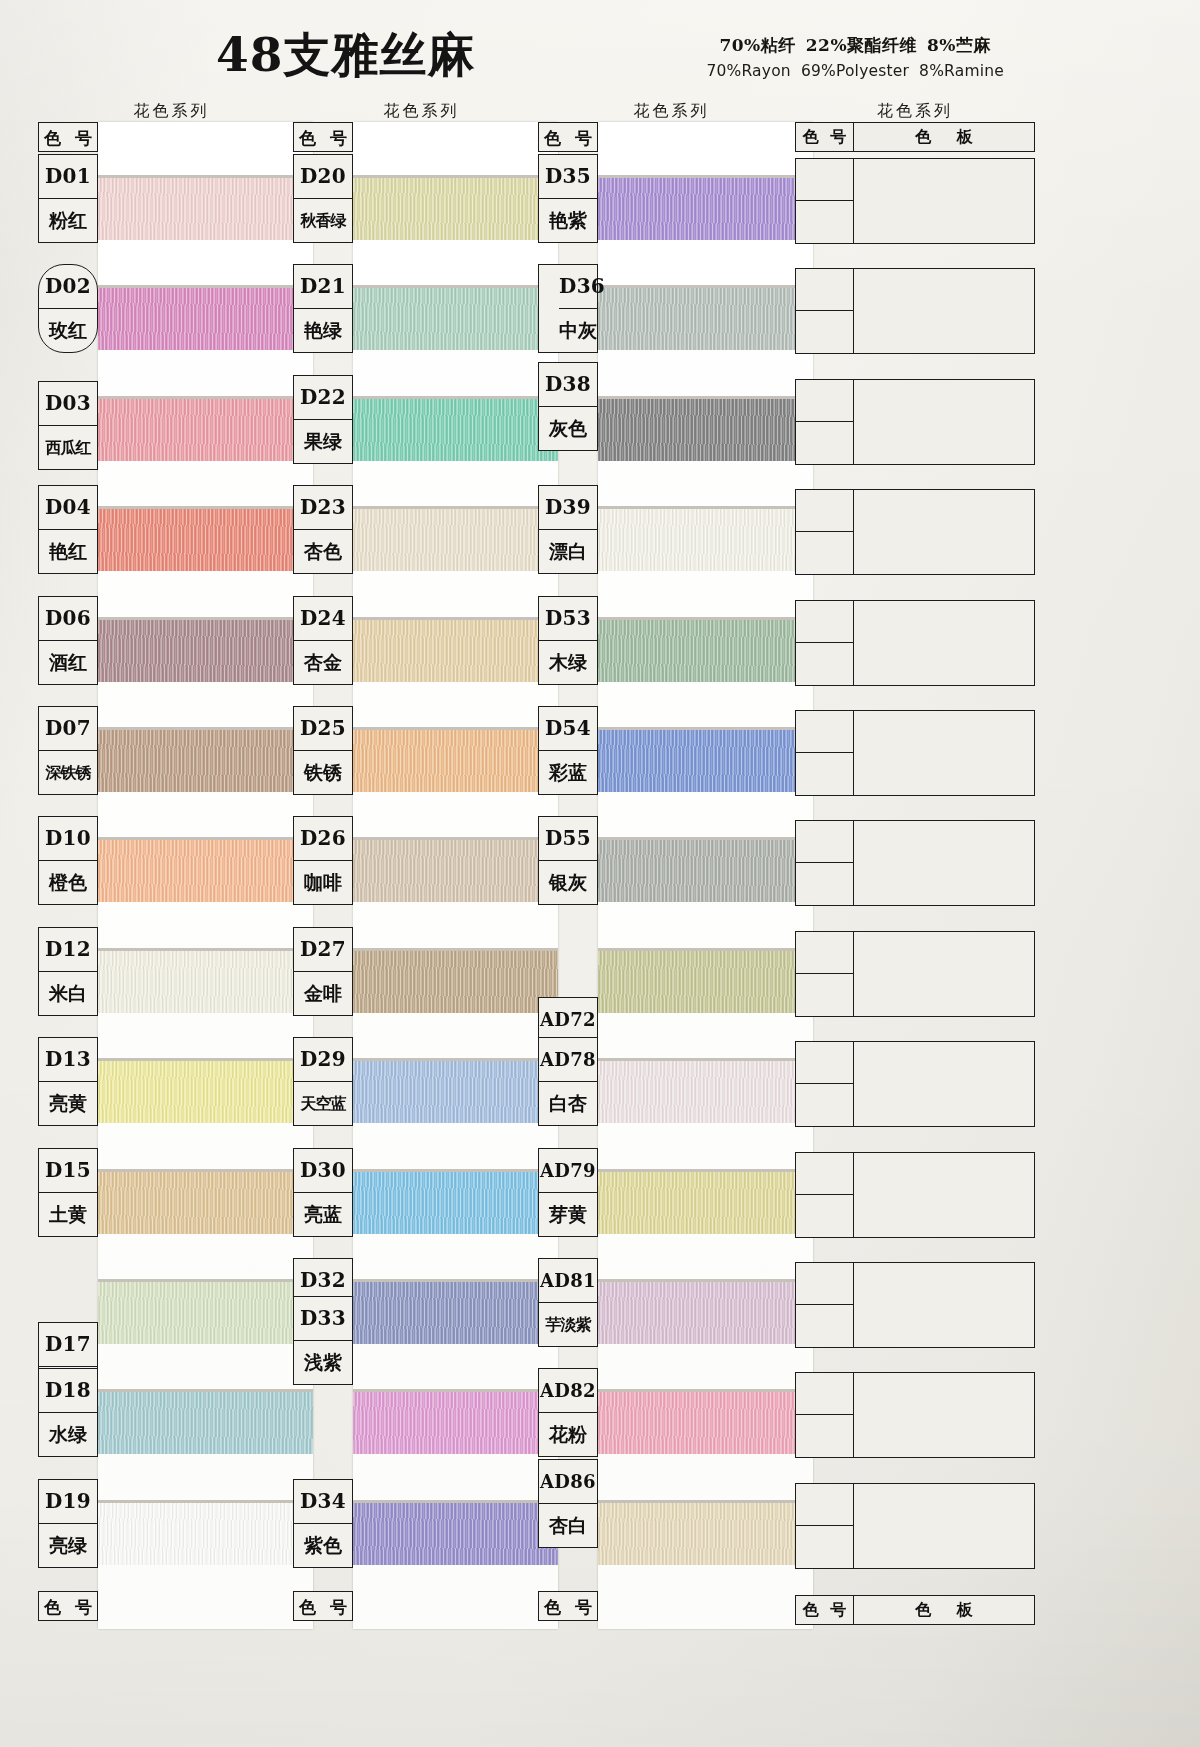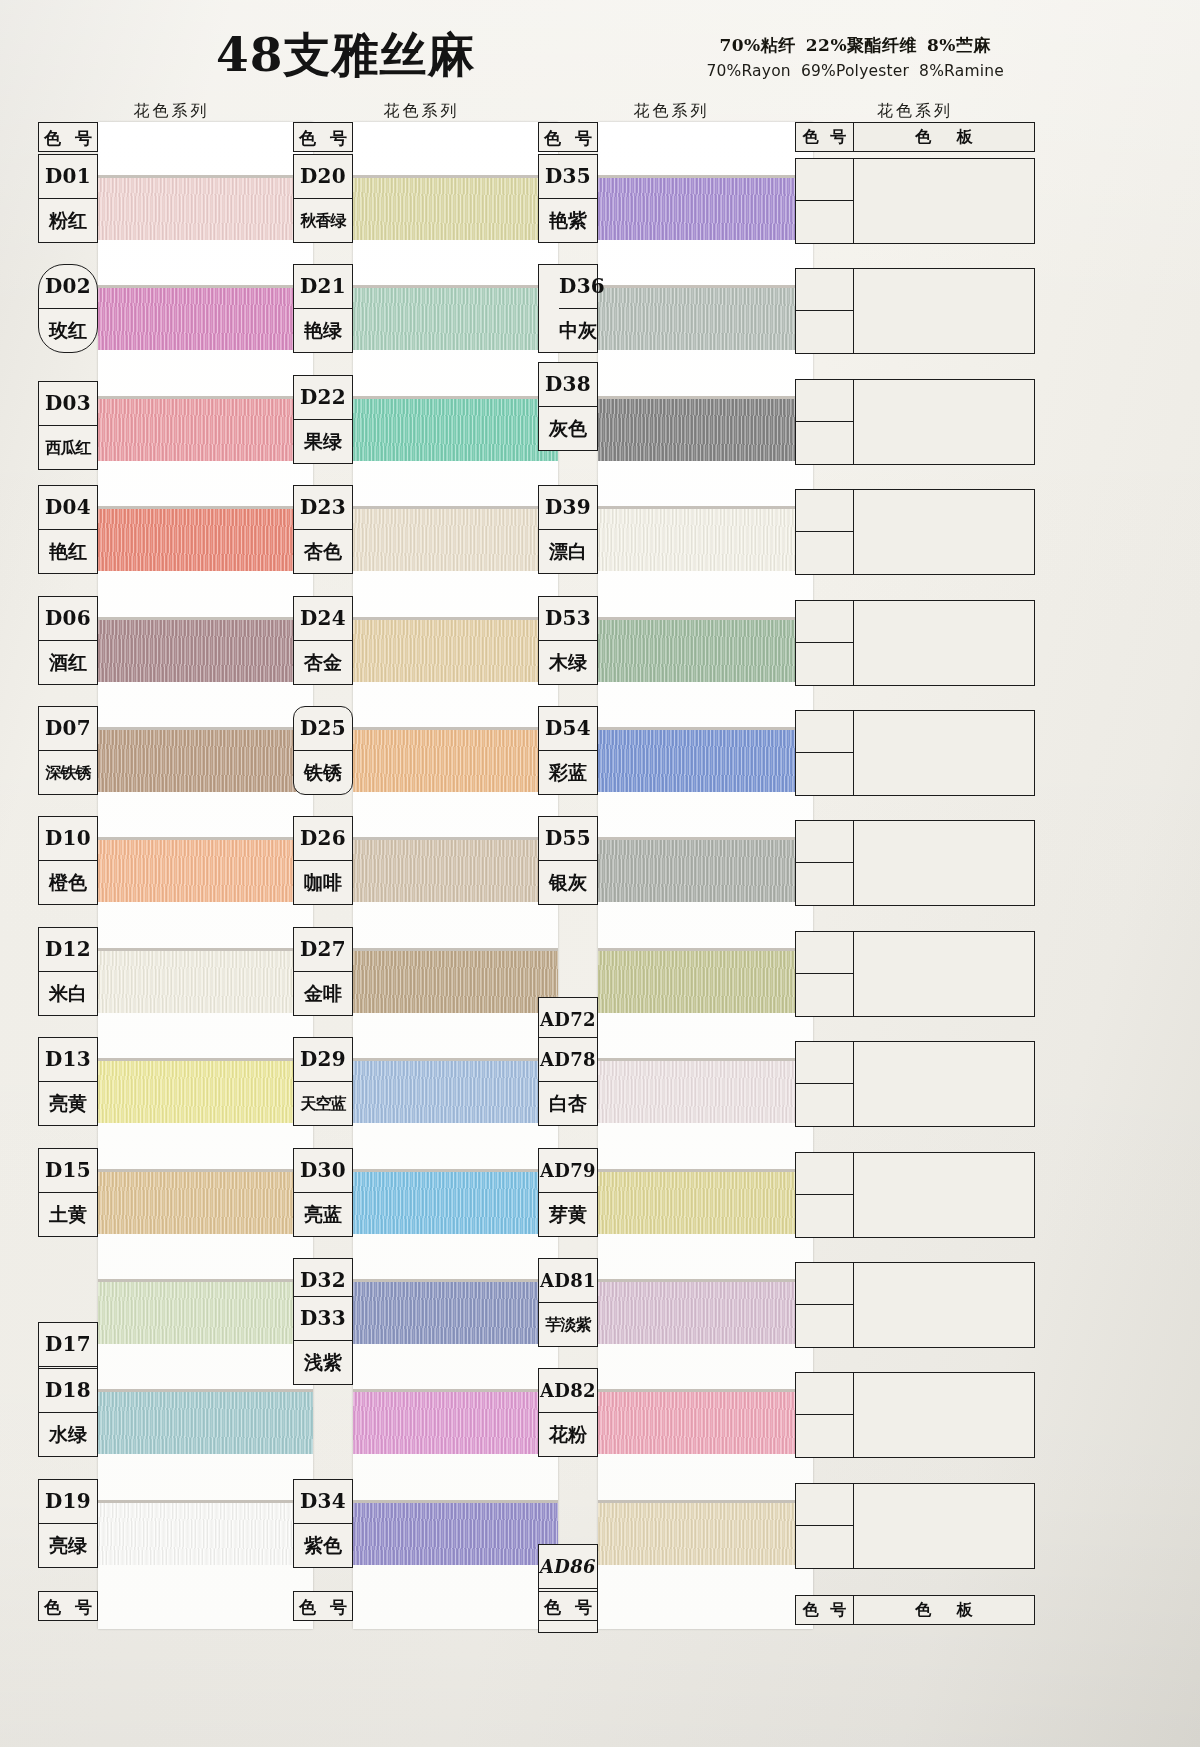--- a/index.html
+++ b/index.html
@@ -302,21 +302,21 @@
             <div class="lbl-cell name">果绿</div>
           </div>
           <div class="lbl-group" style="top: 363.2px;">
             <div class="lbl-cell code">D23</div>
             <div class="lbl-cell name">杏色</div>
           </div>
           <div class="lbl-group" style="top: 473.6px;">
             <div class="lbl-cell code">D24</div>
             <div class="lbl-cell name">杏金</div>
           </div>
-          <div class="lbl-group" style="top: 584px; border-radius: 12px;">
+          <div class="lbl-group" style="top: 584px;">
             <div class="lbl-cell code">D25</div>
             <div class="lbl-cell name">铁锈</div>
           </div>
           <div class="lbl-group" style="top: 694.4px;">
             <div class="lbl-cell code">D26</div>
             <div class="lbl-cell name">咖啡</div>
           </div>
           <div class="lbl-group" style="top: 804.8px;">
             <div class="lbl-cell code">D27</div>
             <div class="lbl-cell name">金啡</div>
@@ -431,21 +431,21 @@
             <div class="lbl-cell name">芽黄</div>
           </div>
           <div class="lbl-group" style="top: 1136px;">
             <div class="lbl-cell code long">AD81</div>
             <div class="lbl-cell name n3">芋淡紫</div>
           </div>
           <div class="lbl-group" style="top: 1246.4px;">
             <div class="lbl-cell code long">AD82</div>
             <div class="lbl-cell name">花粉</div>
           </div>
-          <div class="lbl-group" style="top: 1422px; font-style: italic;">
+          <div class="lbl-group" style="top: 1337px;">
             <div class="lbl-cell code long">AD86</div>
             <div class="lbl-cell name">杏白</div>
           </div>
           <div class="lbl-head" style="top: 1469.2px;">色 号</div>
         </div>
       </div>
     </div>
   </div>
 <div id="formcol" class="formcol" style="left: 795px; width: 240px;">
     <div class="form-head">花色系列</div>

